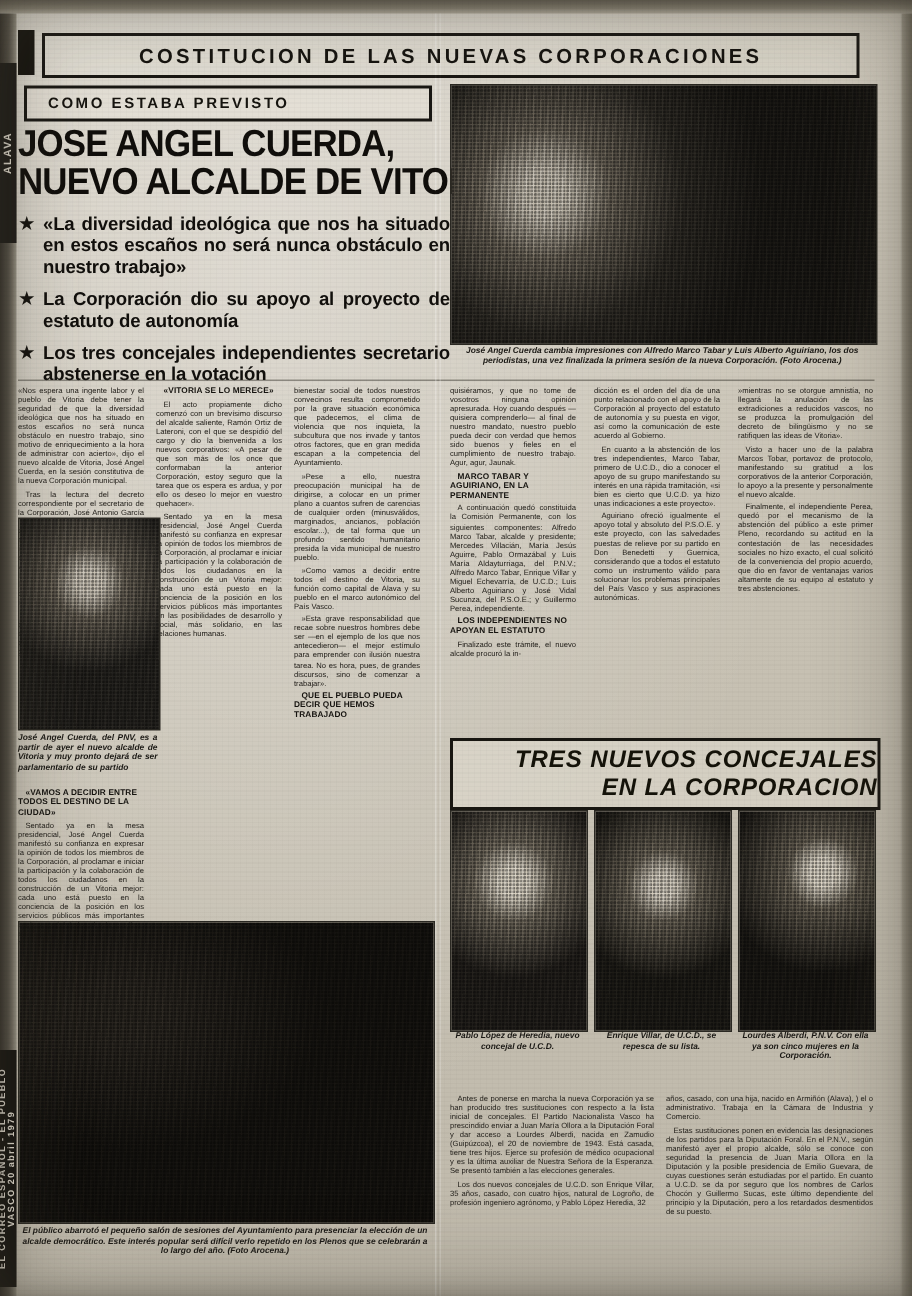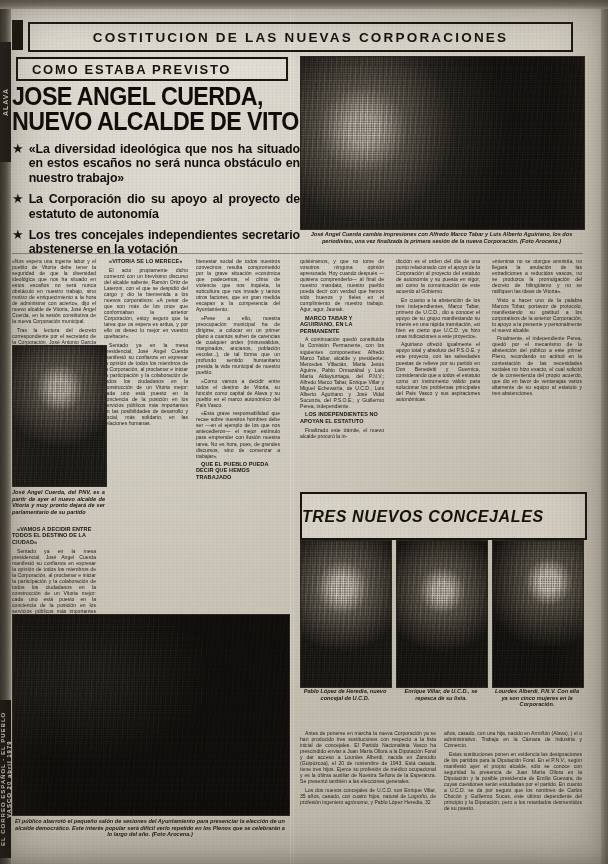--- a/index.html
+++ b/index.html
@@ -58,21 +58,21 @@
     font-family:"Liberation Sans",sans-serif;
   }
   .banner-bar{position:absolute;left:12px;top:20px;width:11px;height:30px;background:#16140f;}
 
   
   .kicker{
     position:absolute;left:16px;top:57px;width:272px;height:24px;
     border:2px solid #191713;background:rgba(235,231,219,.40);
     display:flex;align-items:center;padding-left:14px;box-sizing:border-box;
   }
-  .kicker span{font-weight:700;font-size:13px;letter-spacing:1.7px;color:#16140f;}
+  .kicker span{font-weight:700;font-size:10px;letter-spacing:1.7px;color:#16140f;}
 
   
   .headline{
     position:absolute;left:12px;top:84px;width:285px;
     color:#100e0b;font-weight:700;
     font-family:"Liberation Sans",sans-serif;
     font-size:25px;line-height:25px;letter-spacing:-.6px;
     transform:scaleX(.93);transform-origin:left top;
   }
   .headline div{white-space:nowrap;}
@@ -152,21 +152,21 @@
   #cap-desk{left:12px;top:489px;width:93px;}
   #cap-p1{left:300px;top:688px;width:90px;}
   #cap-p2{left:396px;top:688px;width:90px;}
   #cap-p3{left:492px;top:688px;width:90px;}
   #cap-hall{left:12px;top:818px;width:276px;}
 
   
   .box2{
     position:absolute;left:300px;top:492px;width:283px;height:44px;
     border:2px solid #181611;background:rgba(233,229,217,.42);
-    display:flex;flex-direction:column;align-items:flex-start;justify-content:center;
+    display:flex;flex-direction:column;align-items:flex-end;justify-content:center;
   }
   .box2 div{
     font-weight:700;font-style:italic;font-size:16px;line-height:19px;
     letter-spacing:.6px;color:#141209;white-space:nowrap;
   }
 
   
   .col{position:absolute;font-size:5.1px;line-height:6.05px;color:#23201b;text-align:justify;}
   .col p{margin:0 0 2.4px 0;text-indent:5px;}
   .col p.noind{text-indent:0;}
@@ -294,20 +294,21 @@
 
   <div id="photo-desk" class="photo">
     <div class="ph-inner"></div>
     <div class="halftone"></div>
     <div class="scuff"></div>
   </div>
   <div id="cap-desk" class="caption">José Angel Cuerda, del PNV, es a partir de ayer el nuevo alcalde de Vitoria y muy pronto dejará de ser parlamentario de su partido</div>
 
   <div class="box2">
     <div>TRES NUEVOS CONCEJALES</div>
+    <div>EN LA CORPORACION</div>
   </div>
 
   <div id="photo-p1" class="photo p3">
     <div class="ph-inner"></div>
       <div class="halftone"></div>
       <div class="scuff"></div>
   </div>
   <div id="photo-p2" class="photo p3">
     <div class="ph-inner"></div>
       <div class="halftone"></div>

